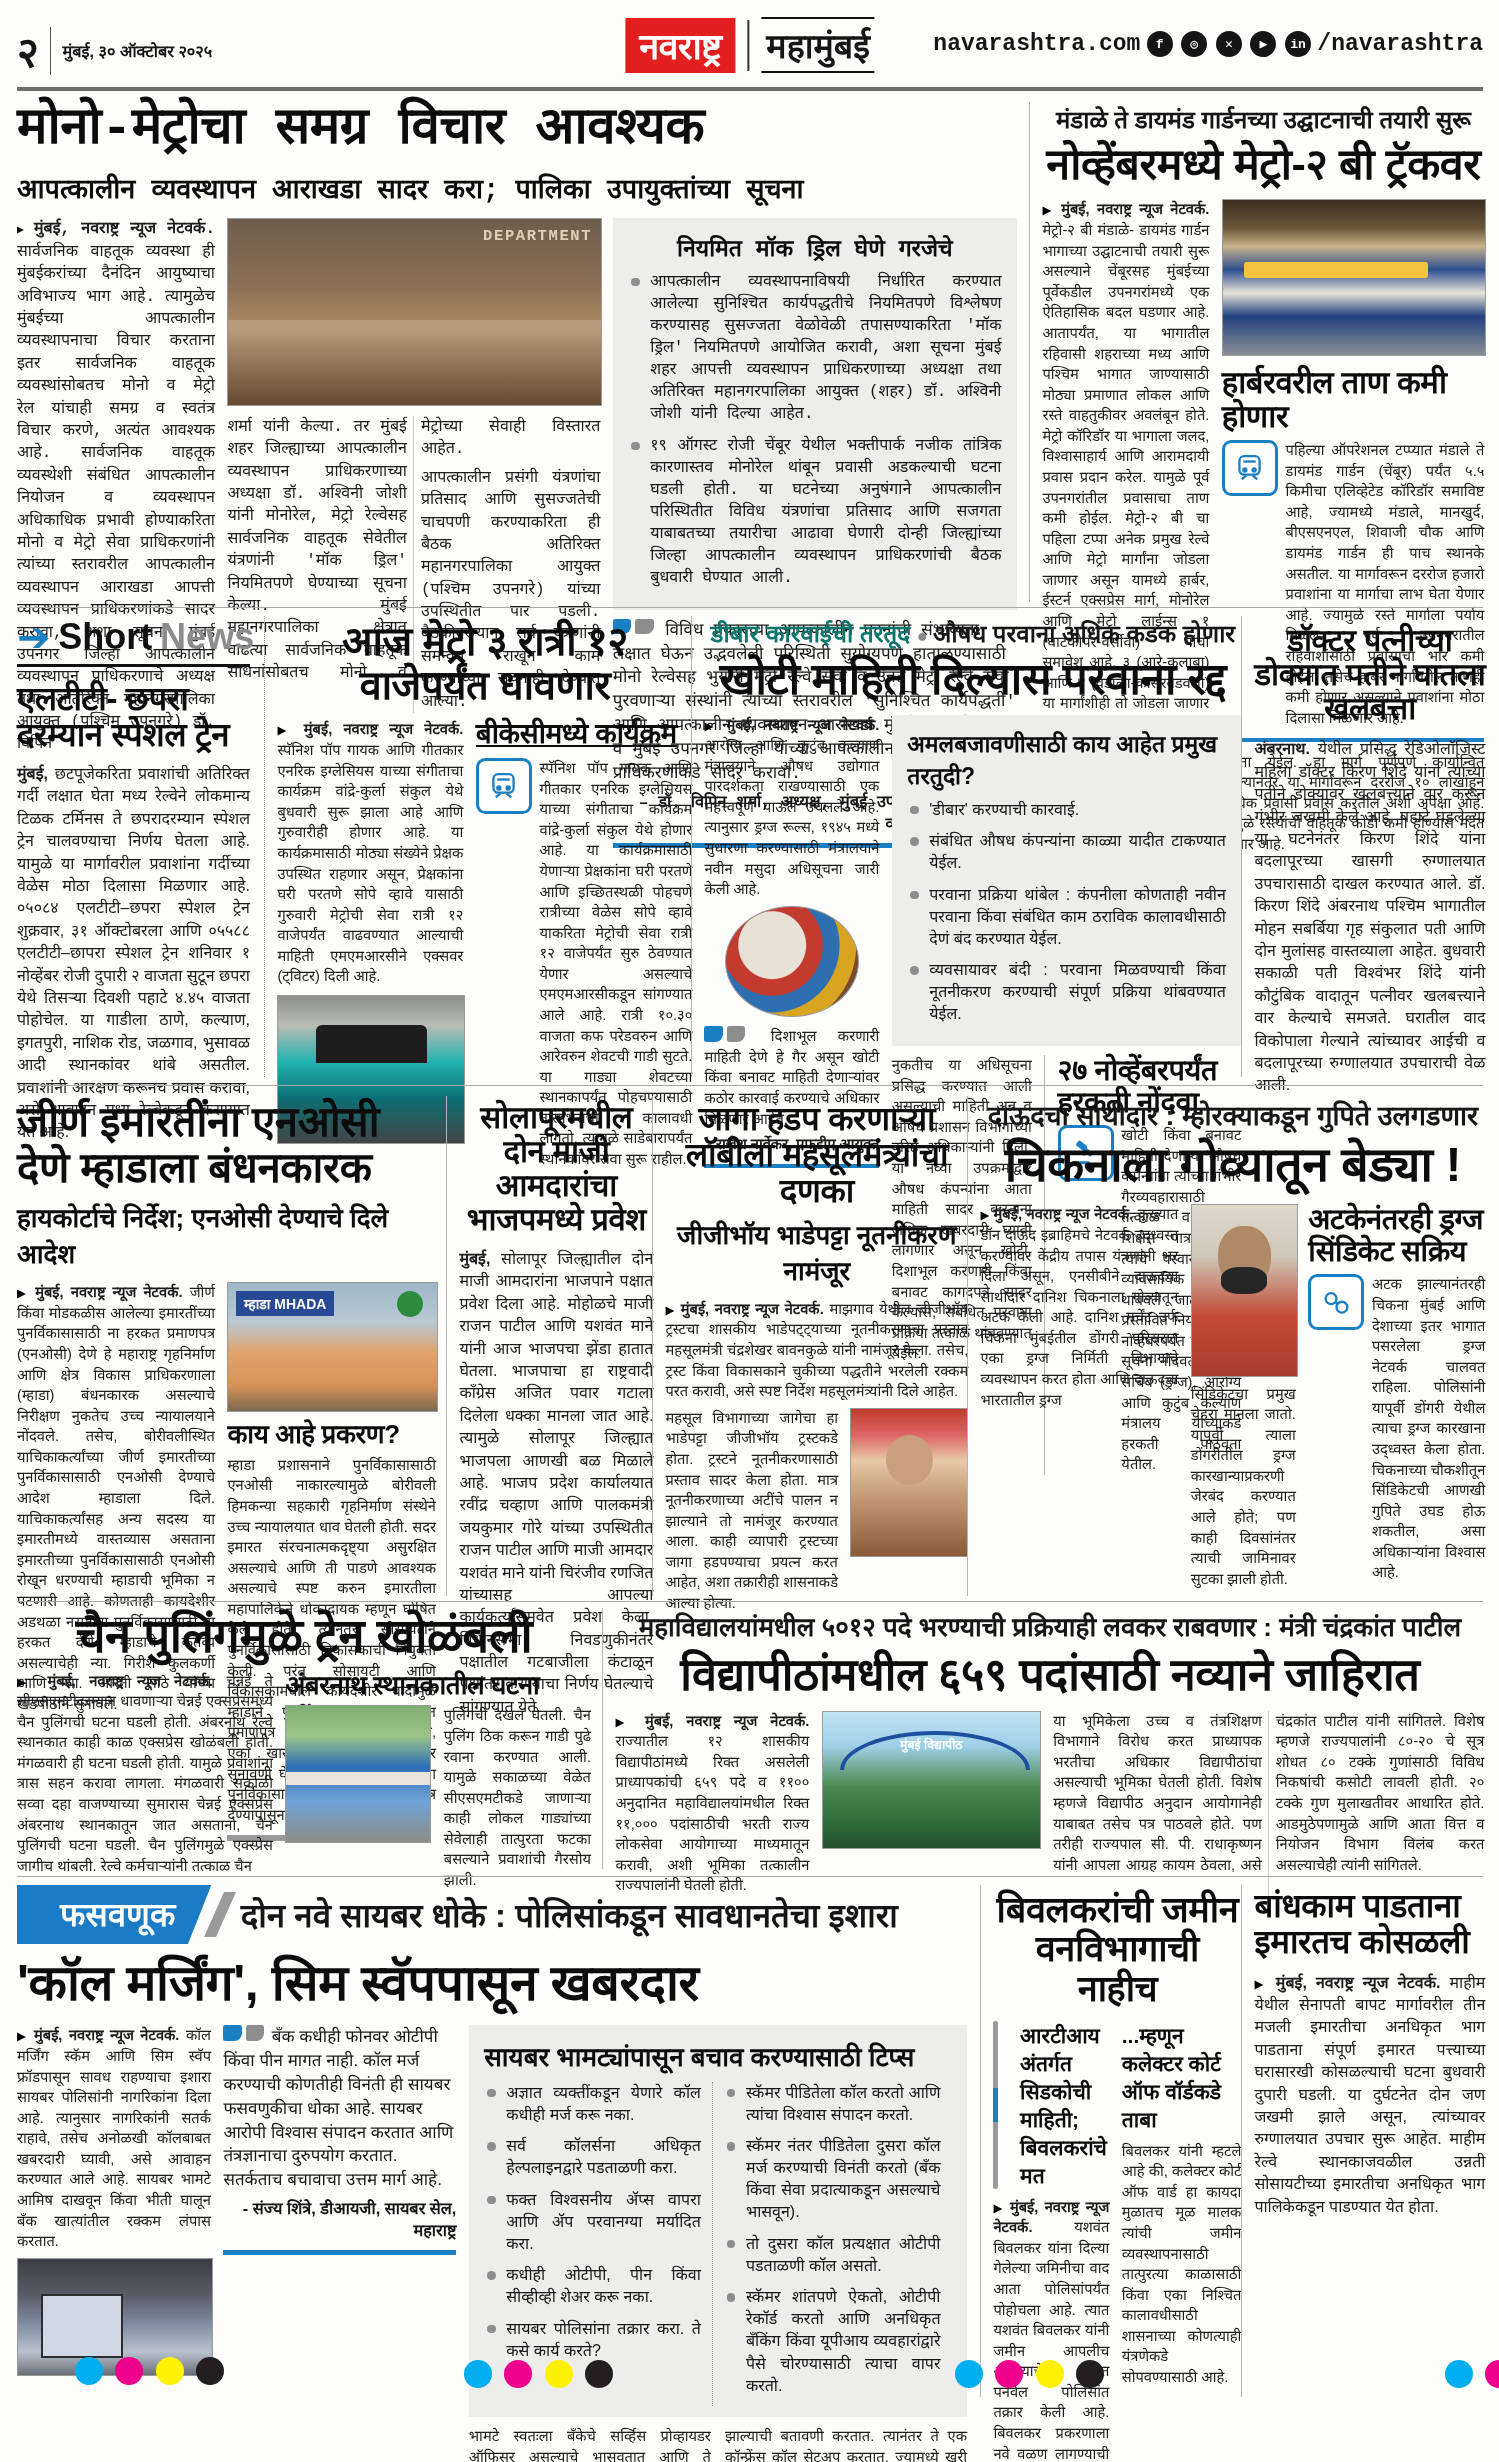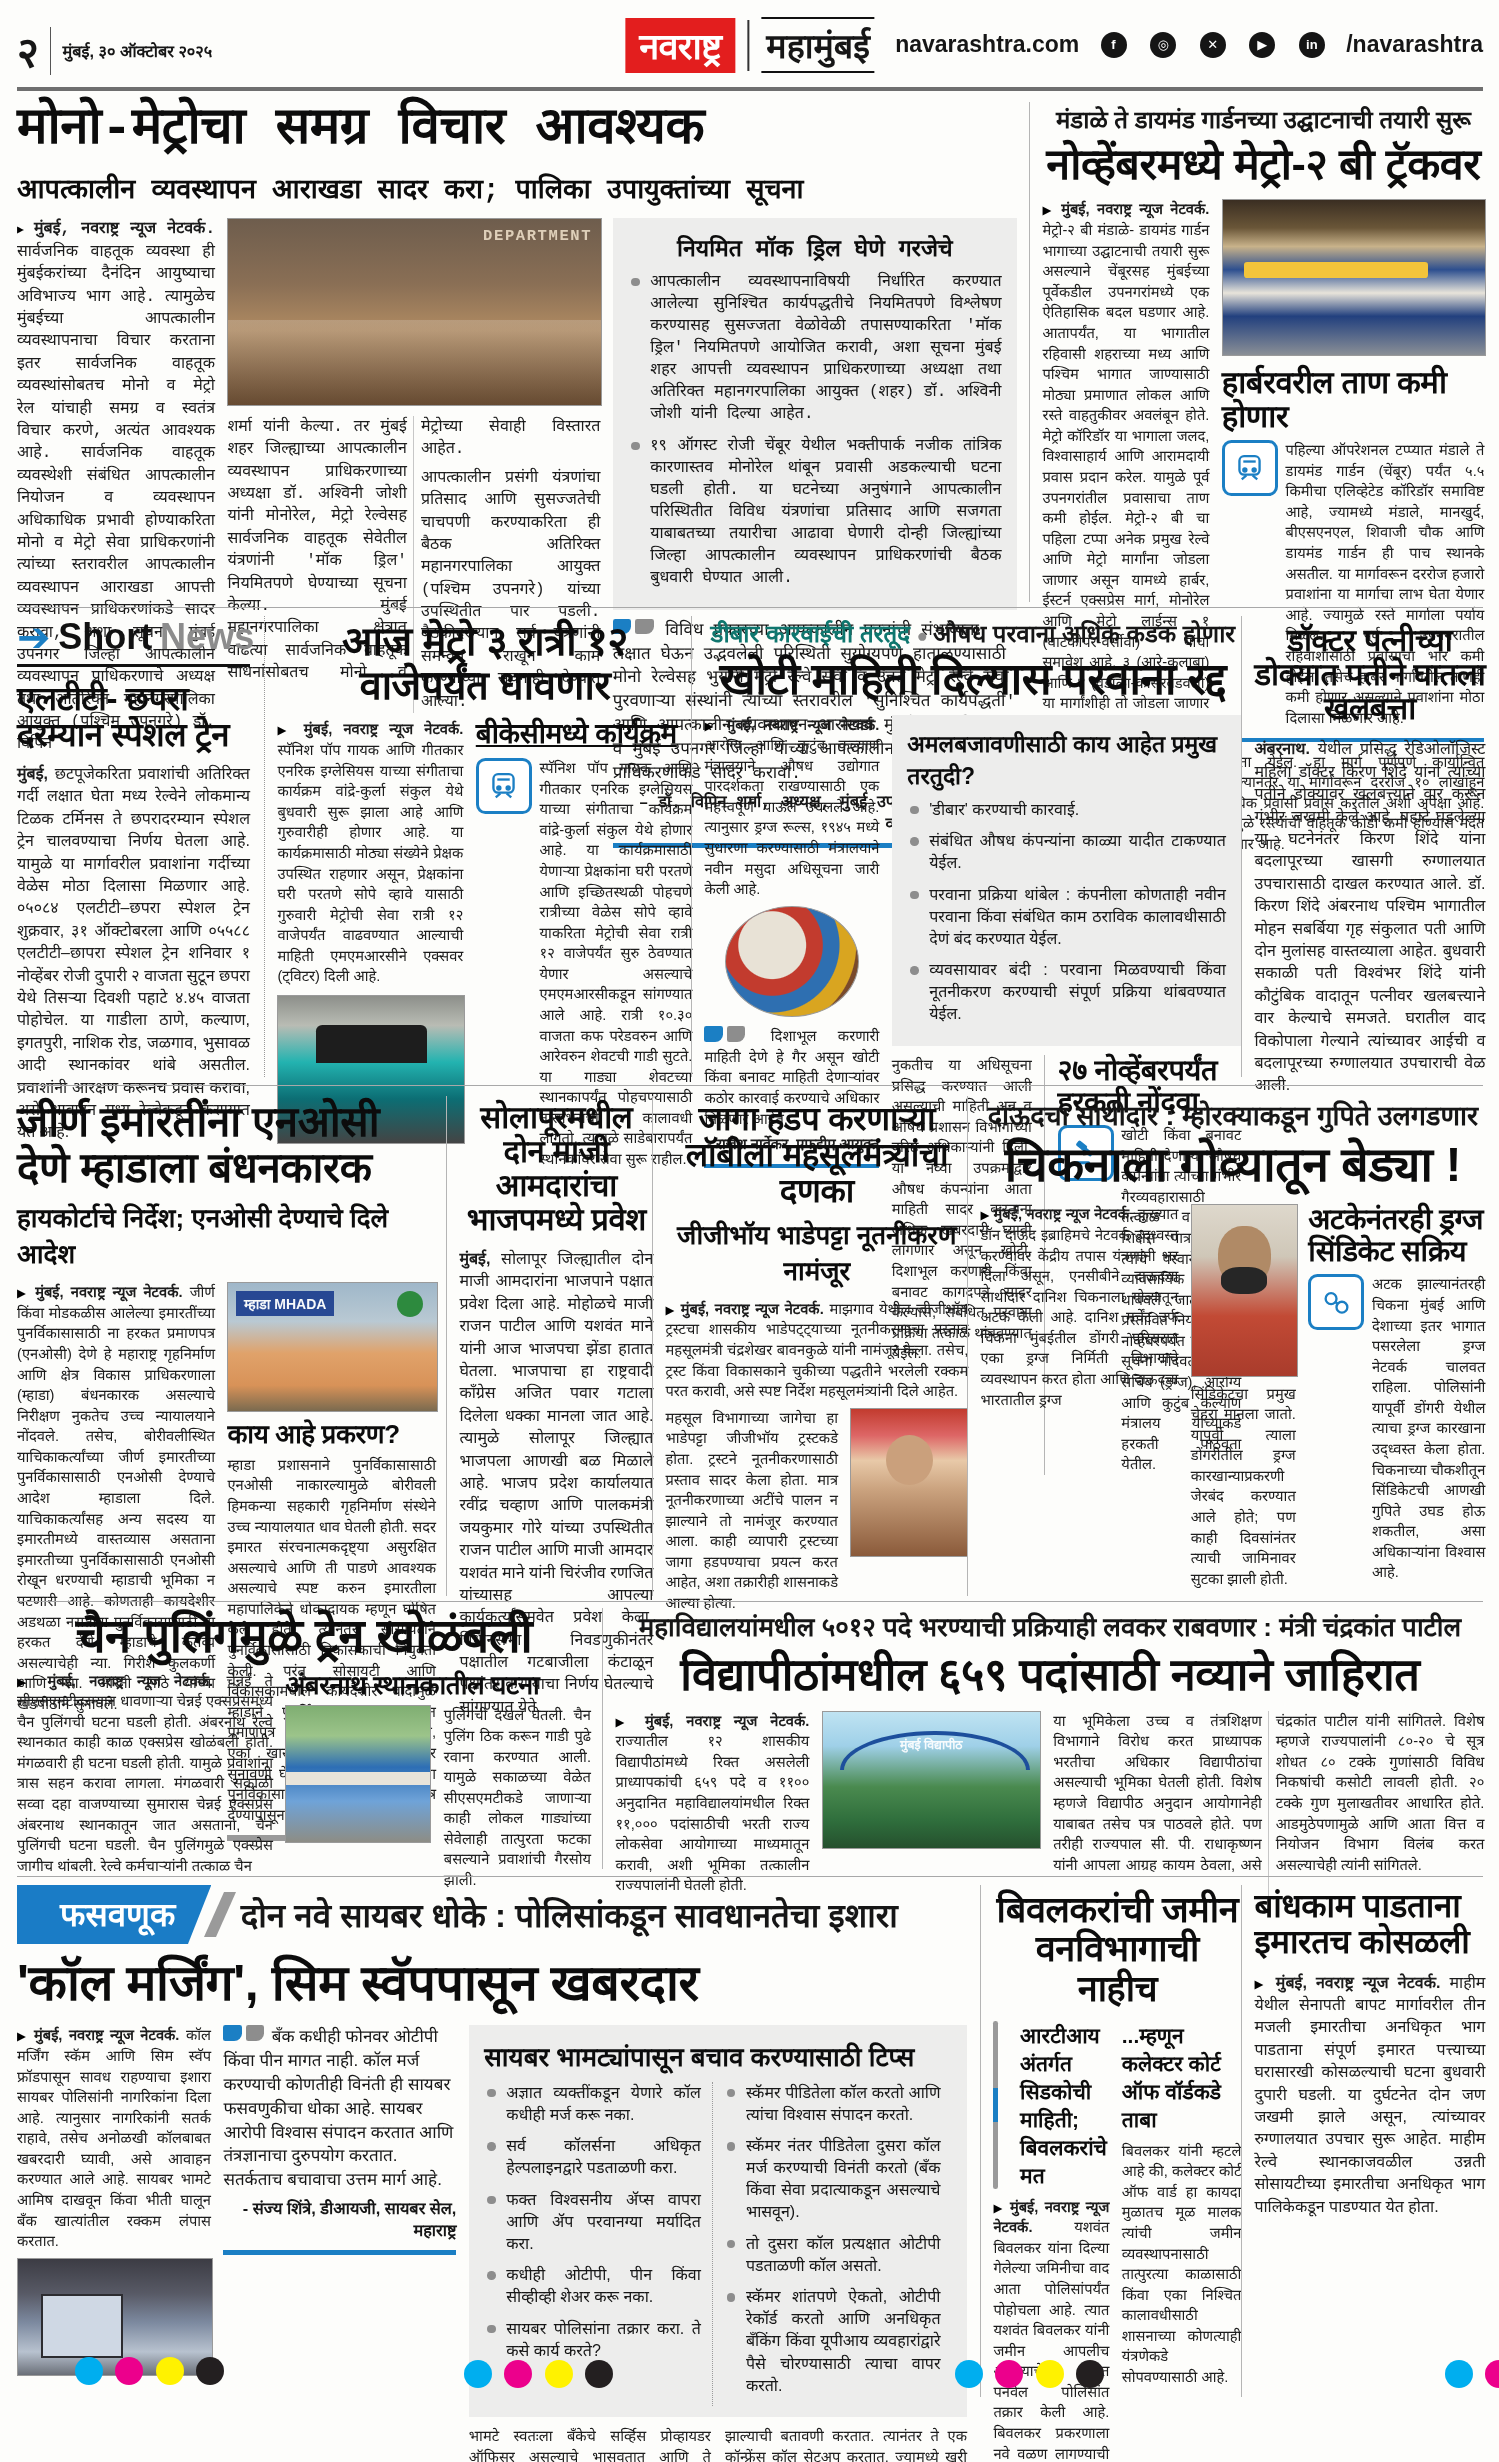--- a/index.html
+++ b/index.html
@@ -63,21 +63,21 @@
     <div style="position:absolute;left:0;top:11px;display:flex;align-items:center;gap:11px;">
       <div style="font-size:42px;font-weight:700;">२</div>
       <div style="width:1.6px;height:48px;background:#555;"></div>
       <div style="font-size:16.3px;font-weight:700;">मुंबई, ३० ऑक्टोबर २०२५</div>
     </div>
     <div style="position:absolute;left:50%;transform:translateX(-50%);top:6.2px;display:flex;align-items:center;gap:12.4px;">
       <div class="masthead-red">नवराष्ट्र</div>
       <div style="width:1.6px;height:51px;background:#333;"></div>
       <div style="border-top:2.3px solid #111;border-bottom:2.3px solid #111;padding:3.1px 4.7px;font-size:34px;font-weight:800;">महामुंबई</div>
     </div>
-    <div style="position:absolute;right:0;top:20px;display:flex;align-items:center;gap:19px;">
+    <div style="position:absolute;right:0;top:20px;display:flex;align-items:center;gap:4px;font-family:Liberation Mono, monospace;">
       <span style="font-size:23px;font-weight:700;">navarashtra.com</span>
       <span class="soc">f</span>
       <span class="soc">◎</span>
       <span class="soc">✕</span>
       <span class="soc">▶</span>
       <span class="soc">in</span>
       <span style="font-size:23px;font-weight:700;">/navarashtra</span>
     </div>
   </header>
   <div class="abs triple" style="left:17px;top:87px;width:1466px;"></div>

